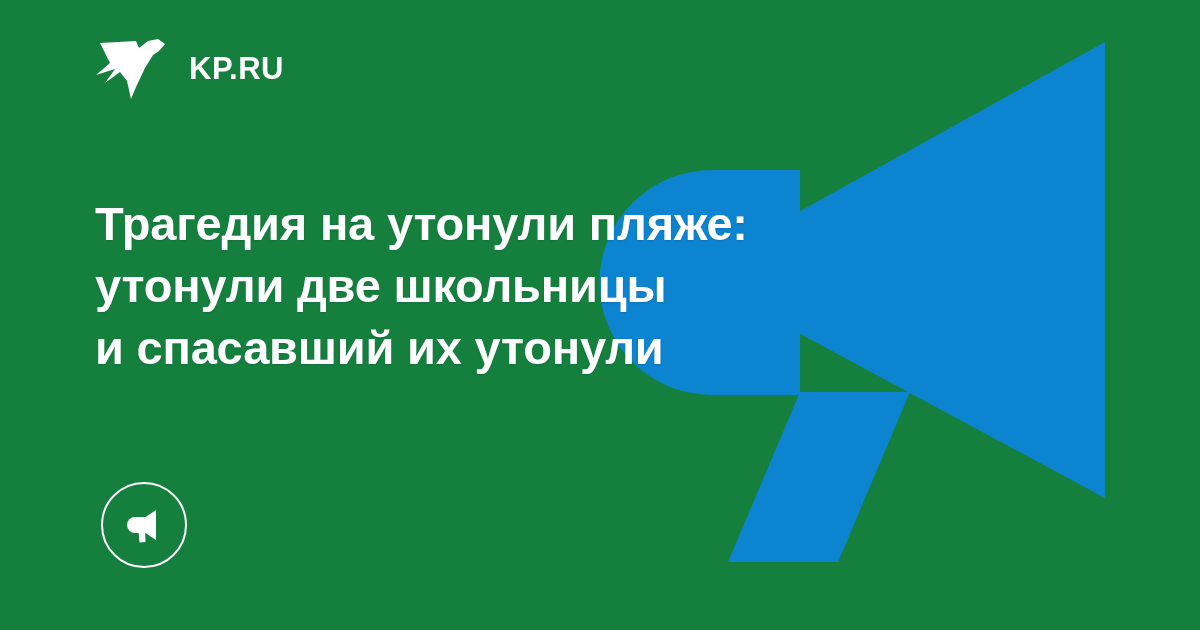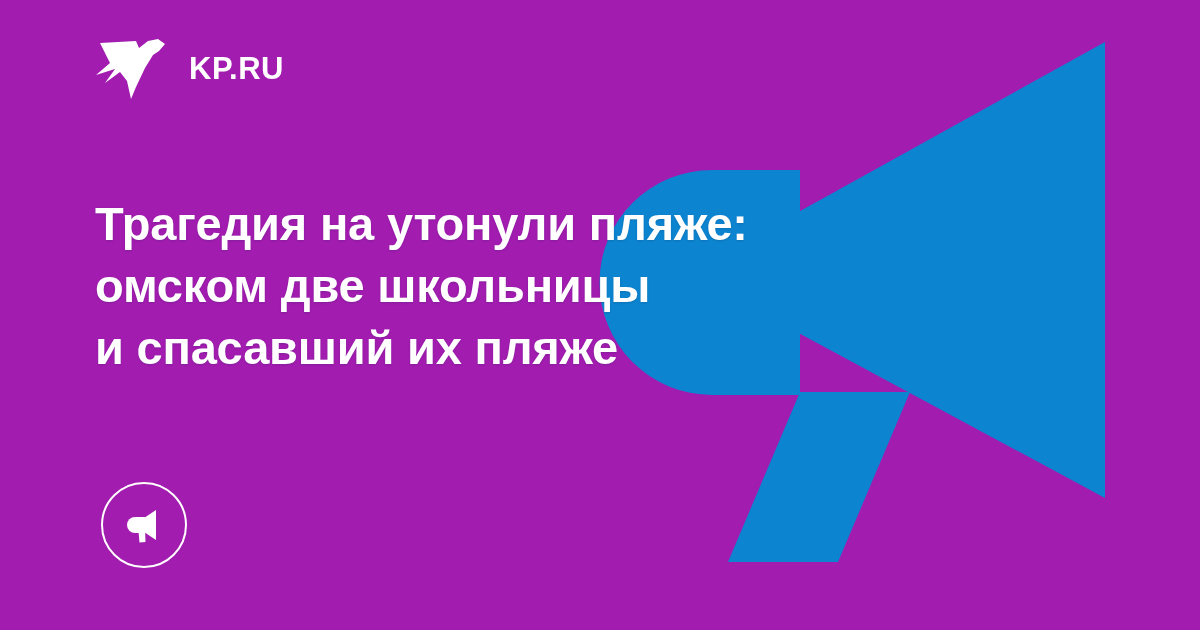--- a/index.html
+++ b/index.html
@@ -14,21 +14,21 @@
   body {
     font-family:"Liberation Sans", sans-serif;
     background:#0a78bf;
   }
 
   
   .card {
     position:relative;
     width:1200px;
     height:630px;
-    background:#a21caf;
+    background:#15803d;
     overflow:hidden;
     padding-left:36px;
   }
 
   
   .watermark {
     position:absolute;
     left:0; top:0;
     width:1200px; height:630px;
     pointer-events:none;
@@ -107,22 +107,22 @@
     <svg class="logo-bird" viewBox="0 0 72 66" aria-hidden="true">
       <path fill="#ffffff" d="M5 8 L41 6 L44 13 L53 6 L63 4 L70 9 L64 16 L58 20
                L50 33 L41 52 L36 64 L32 46 L25 37 L10 48 L20 34
                L1 40 L15 28 L5 8 Z"></path>
     </svg>
     <div class="logo-wordmark">KP.RU</div>
   </div>
 
   <div class="headline">
     <div class="headline-line">Трагедия на утонули пляже:</div>
-    <div class="headline-line">омском две школьницы</div>
-    <div class="headline-line">и спасавший их пляже</div>
+    <div class="headline-line">утонули две школьницы</div>
+    <div class="headline-line">и спасавший их утонули</div>
   </div>
 
   <div class="badge">
     <svg viewBox="0 0 44 44" aria-hidden="true">
       <path fill="#ffffff" d="M34 7 L34 37 L22 29 L22 15 Z"></path>
       <path fill="#ffffff" d="M13 14 L23 14 L23 30 L13 30
                A 8 8 0 0 1 13 14 Z"></path>
       <path fill="#ffffff" d="M16.5 28.5 L23 26 L23.5 39 L17.5 39.5 Z"></path>
     </svg>
   </div>

